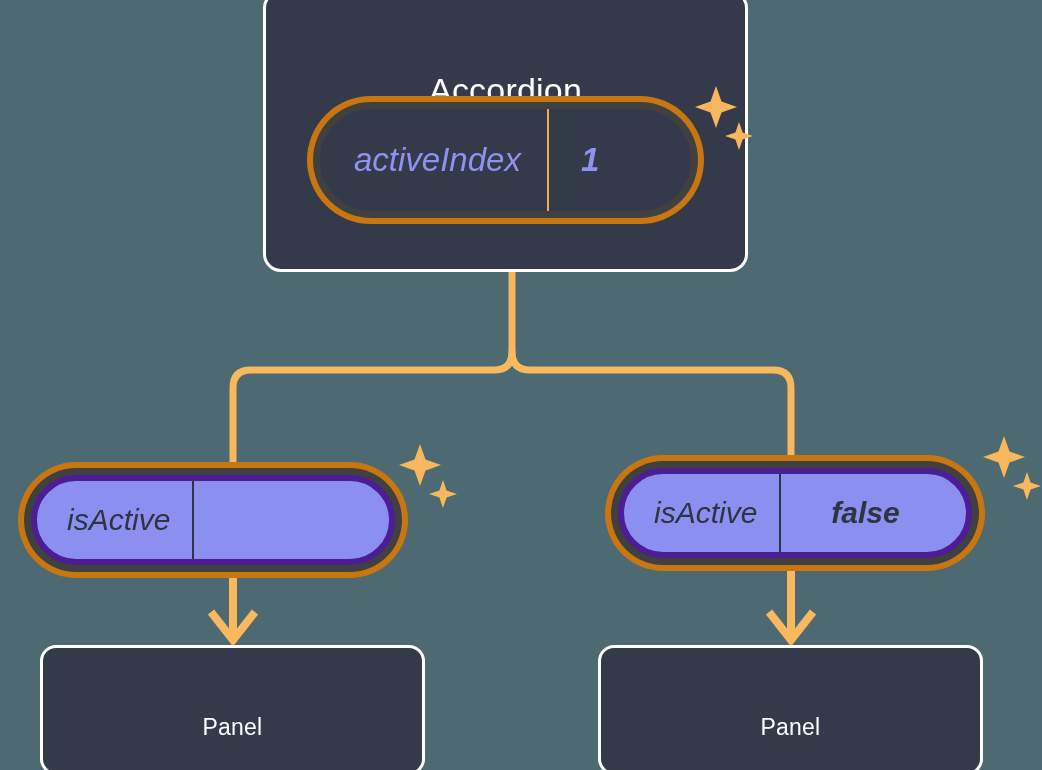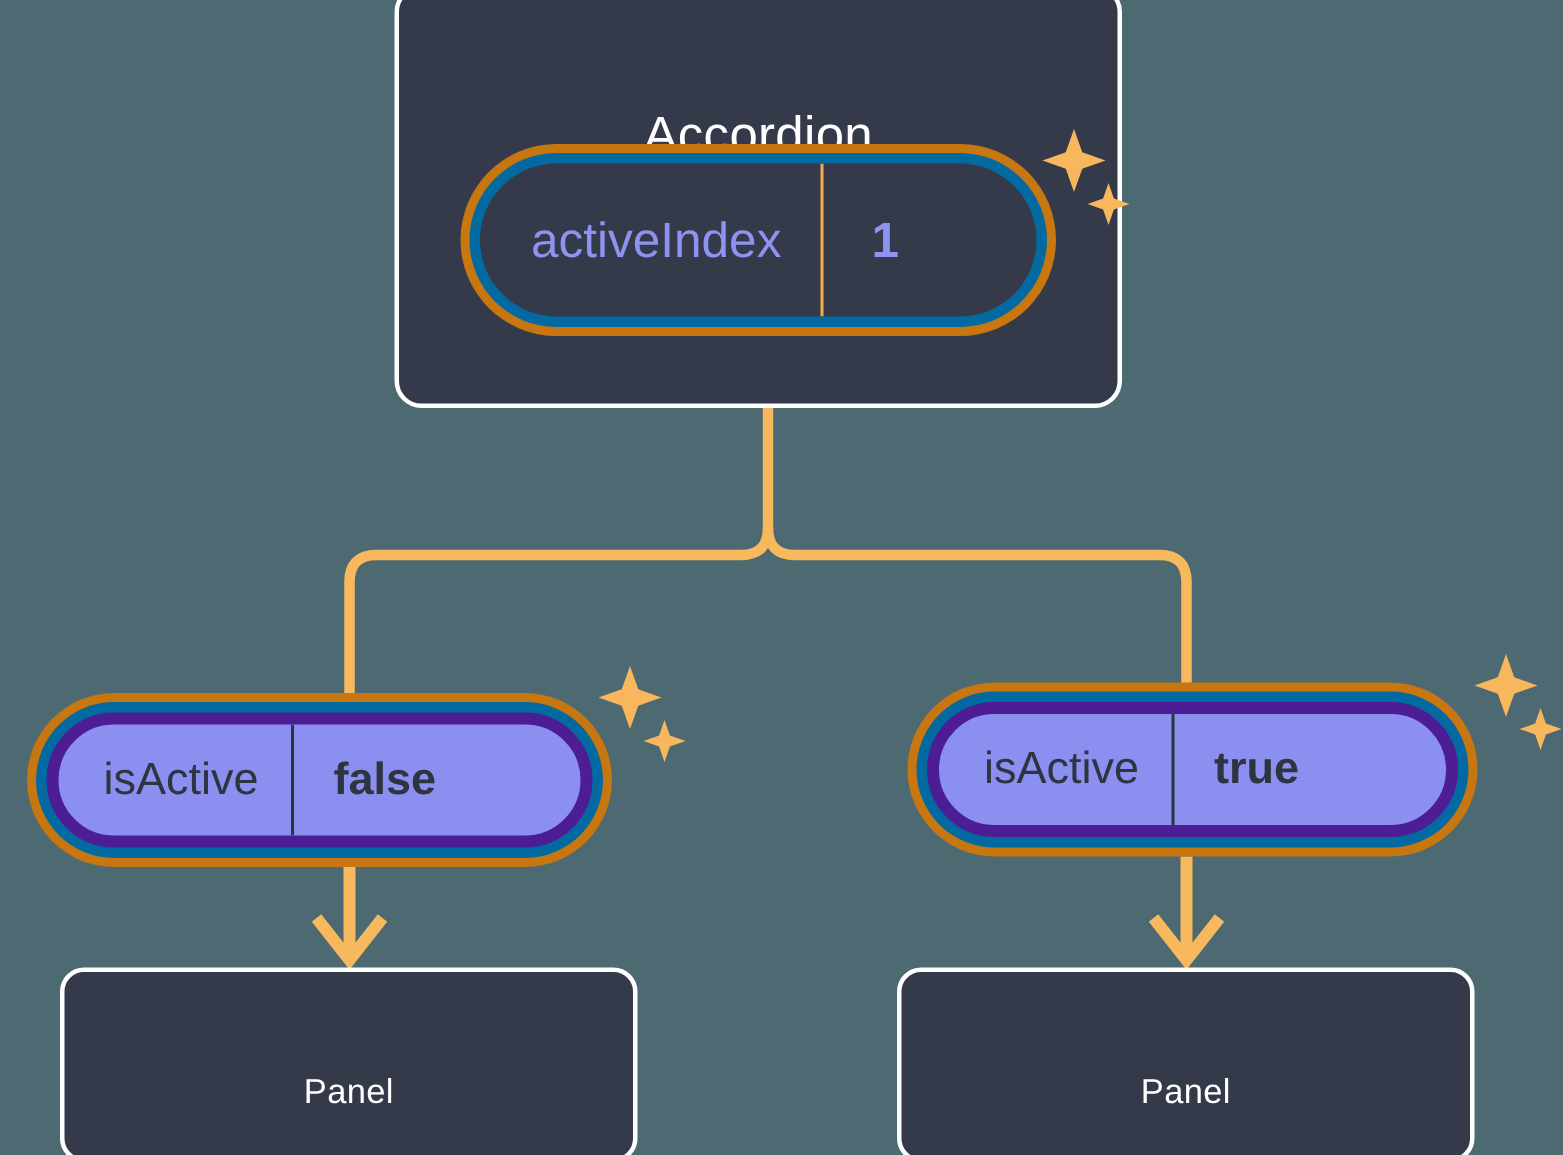--- a/index.html
+++ b/index.html
@@ -83,24 +83,25 @@
     align-items: center;
     border-radius: 999px;
     
     background: #c8760f;
     padding: 6px;
   }
   .pill-inner-ring {
     display: flex;
     align-items: flex-end;
     border-radius: 999px;
-    background: #0369a1;
+    background: #404040;
     padding: 7px;
     width: 100%;
     height: 100%;
+    font-style: italic;
   }
   .pill-body {
     display: flex;
     align-items: stretch;
     border-radius: 999px;
     overflow: hidden;
     width: 100%;
     height: 100%;
   }
 
@@ -131,21 +132,22 @@
     color: #8e92f0;
     font-size: 33px;
     font-weight: bold;
     padding: 0 40px 0 32px;
   }
 
   
   .pill-purple { height: 116px; }
   .pill-purple .pill-body {
     background: #8b8ff0;
-    border: 8px solid #4c1d95;
+    border: 6px solid #4c1d95;
+    gap: 24px;
   }
   .pill-purple .pill-key {
     color: #2e3440;
     font-size: 30px;
     padding: 0 22px 0 30px;
     border-right: 2px solid #2e3440;
   }
   .pill-purple .pill-val {
     color: #2e3440;
     font-size: 30px;
@@ -213,41 +215,40 @@
     <svg width="62" height="72" viewBox="0 0 62 72">
       <path d="M24 2 L29.5 17.5 L45 23 L29.5 28.5 L24 44 L18.5 28.5 L3 23 L18.5 17.5 Z" fill="#f8b75c"></path>
       <path d="M47 38 L50.6 48.4 L61 52 L50.6 55.6 L47 66 L43.4 55.6 L33 52 L43.4 48.4 Z" fill="#f8b75c"></path>
     </svg>
   </div>
 
   <div class="pill pill-purple" id="pill-isactive-left">
     <div class="pill-inner-ring">
       <div class="pill-body">
         <div class="pill-key">isActive</div>
-        <div class="pill-val">false</div>
       </div>
     </div>
   </div>
 
   <div class="sparkle-group" id="sparkle-isactive-left">
     <svg width="62" height="72" viewBox="0 0 62 72">
       <path d="M24 2 L29.5 17.5 L45 23 L29.5 28.5 L24 44 L18.5 28.5 L3 23 L18.5 17.5 Z" fill="#f8b75c"></path>
       <path d="M47 38 L50.6 48.4 L61 52 L50.6 55.6 L47 66 L43.4 55.6 L33 52 L43.4 48.4 Z" fill="#f8b75c"></path>
     </svg>
   </div>
 
   <div class="card panel-card" id="panel-left">
     <div class="card-title">Panel</div>
   </div>
 
   <div class="pill pill-purple" id="pill-isactive-right">
     <div class="pill-inner-ring">
       <div class="pill-body">
         <div class="pill-key">isActive</div>
-        <div class="pill-val">true</div>
+        <div class="pill-val">false</div>
       </div>
     </div>
   </div>
 
   <div class="sparkle-group" id="sparkle-isactive-right">
     <svg width="62" height="72" viewBox="0 0 62 72">
       <path d="M24 2 L29.5 17.5 L45 23 L29.5 28.5 L24 44 L18.5 28.5 L3 23 L18.5 17.5 Z" fill="#f8b75c"></path>
       <path d="M47 38 L50.6 48.4 L61 52 L50.6 55.6 L47 66 L43.4 55.6 L33 52 L43.4 48.4 Z" fill="#f8b75c"></path>
     </svg>
   </div>

